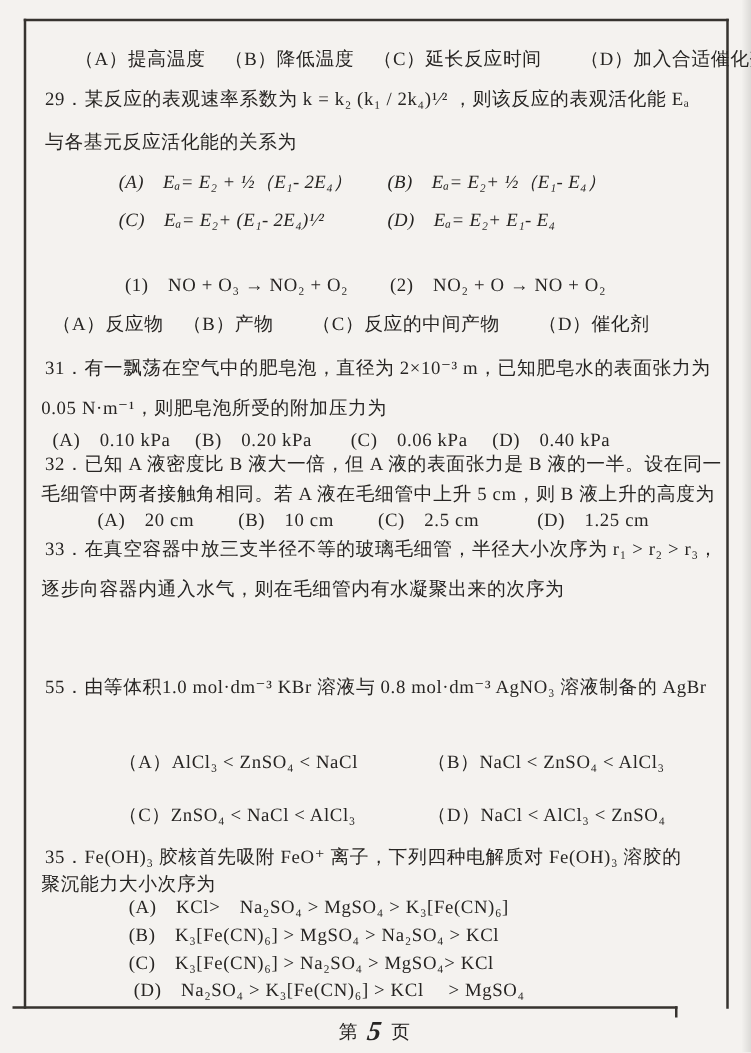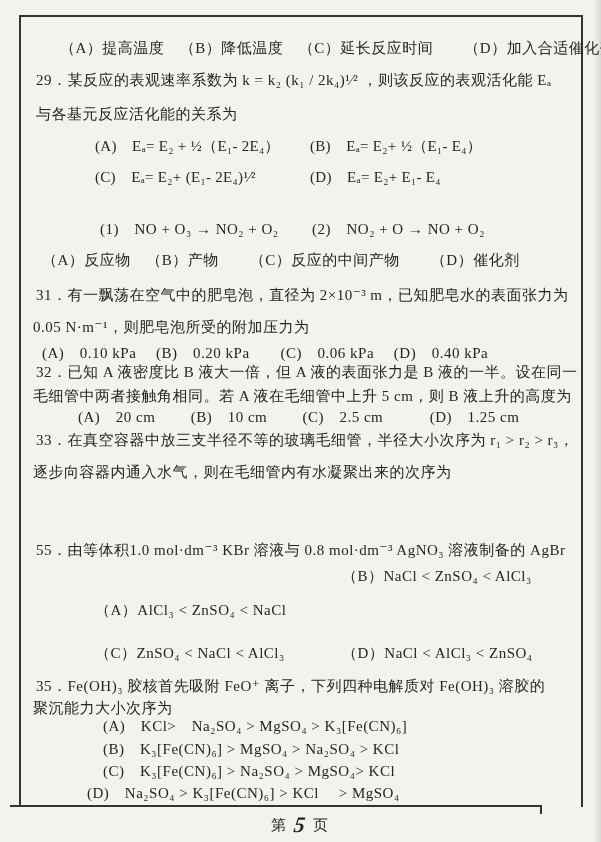--- a/index.html
+++ b/index.html
@@ -23,21 +23,21 @@
   .bottomtick{position:absolute;left:540px;top:805px;width:2px;height:9px;background:#36332f;}
   .scan-edge{position:absolute;right:0;top:0;width:8px;height:842px;
     background:linear-gradient(to right, rgba(0,0,0,0), rgba(0,0,0,0.10));}
   .ln{
     position:absolute;
     white-space:nowrap;
     font-size:15px;
     letter-spacing:0.5px;
     line-height:20px;
   }
-  .math{letter-spacing:0.3px;}
+  .math{font-style:italic;letter-spacing:0.3px;}
   .footer{
     position:absolute;left:0;top:812px;width:601px;
     text-align:center;font-size:15px;letter-spacing:2px;
   }
   .pageno{
     font-style:italic;
     font-size:22px;
     font-weight:bold;
     display:inline-block;
     transform:skewX(-8deg);
@@ -74,28 +74,28 @@
 
   <div class="ln" style="left:36px;top:362px">32．已知 A 液密度比 B 液大一倍，但 A 液的表面张力是 B 液的一半。设在同一</div>
   <div class="ln" style="left:33px;top:386px">毛细管中两者接触角相同。若 A 液在毛细管中上升 5 cm，则 B 液上升的高度为</div>
   <div class="ln" style="left:78px;top:407px">(A)　20 cm　　 (B)　10 cm　　 (C)　2.5 cm　　　(D)　1.25 cm</div>
 
   <div class="ln" style="left:36px;top:430px">33．在真空容器中放三支半径不等的玻璃毛细管，半径大小次序为 r₁ &gt; r₂ &gt; r₃，</div>
   <div class="ln" style="left:33px;top:462px">逐步向容器内通入水气，则在毛细管内有水凝聚出来的次序为</div>
 
   <div class="ln" style="left:36px;top:540px">55．由等体积1.0 mol·dm⁻³ KBr 溶液与 0.8 mol·dm⁻³ AgNO₃ 溶液制备的 AgBr</div>
   <div class="ln" style="left:95px;top:600px">（A）AlCl₃ &lt; ZnSO₄ &lt; NaCl</div>
-  <div class="ln" style="left:342px;top:566px">（B）NaCl &lt; ZnSO₄ &lt; AlCl₃</div>
+  <div class="ln" style="left:342px;top:600px">（B）NaCl &lt; ZnSO₄ &lt; AlCl₃</div>
   <div class="ln" style="left:95px;top:643px">（C）ZnSO₄ &lt; NaCl &lt; AlCl₃</div>
   <div class="ln" style="left:342px;top:643px">（D）NaCl &lt; AlCl₃ &lt; ZnSO₄</div>
 
   <div class="ln" style="left:36px;top:676px">35．Fe(OH)₃ 胶核首先吸附 FeO⁺ 离子，下列四种电解质对 Fe(OH)₃ 溶胶的</div>
   <div class="ln" style="left:33px;top:698px">聚沉能力大小次序为</div>
   <div class="ln" style="left:103px;top:739px">(B)　K₃[Fe(CN)₆]  &gt;  MgSO₄  &gt;  Na₂SO₄ &gt;  KCl</div>
   <div class="ln" style="left:103px;top:716px">(A)　KCl&gt;　Na₂SO₄  &gt;  MgSO₄ &gt;  K₃[Fe(CN)₆]</div>
   <div class="ln" style="left:103px;top:761px">(C)　K₃[Fe(CN)₆]  &gt;  Na₂SO₄  &gt;  MgSO₄&gt;  KCl</div>
-  <div class="ln" style="left:87px;top:783px">(D)　Na₂SO₄  &gt;  K₃[Fe(CN)₆]  &gt;  KCl 　&gt;  MgSO₄</div>
+  <div class="ln" style="left:107px;top:783px">(D)　Na₂SO₄  &gt;  K₃[Fe(CN)₆]  &gt;  KCl 　&gt;  MgSO₄</div>
 
   <div class="footer">
     <span>第</span><span class="pageno">5</span><span>页</span>
   </div>
 
 </div>
 
 </body></html>

